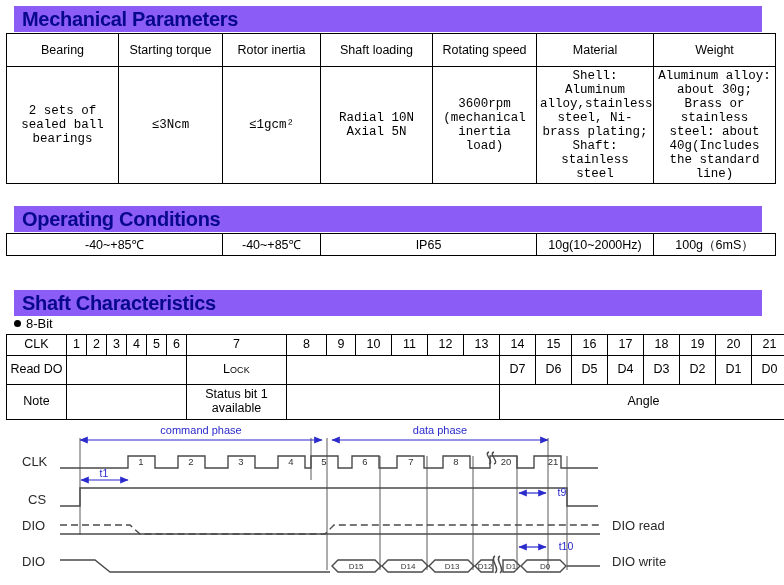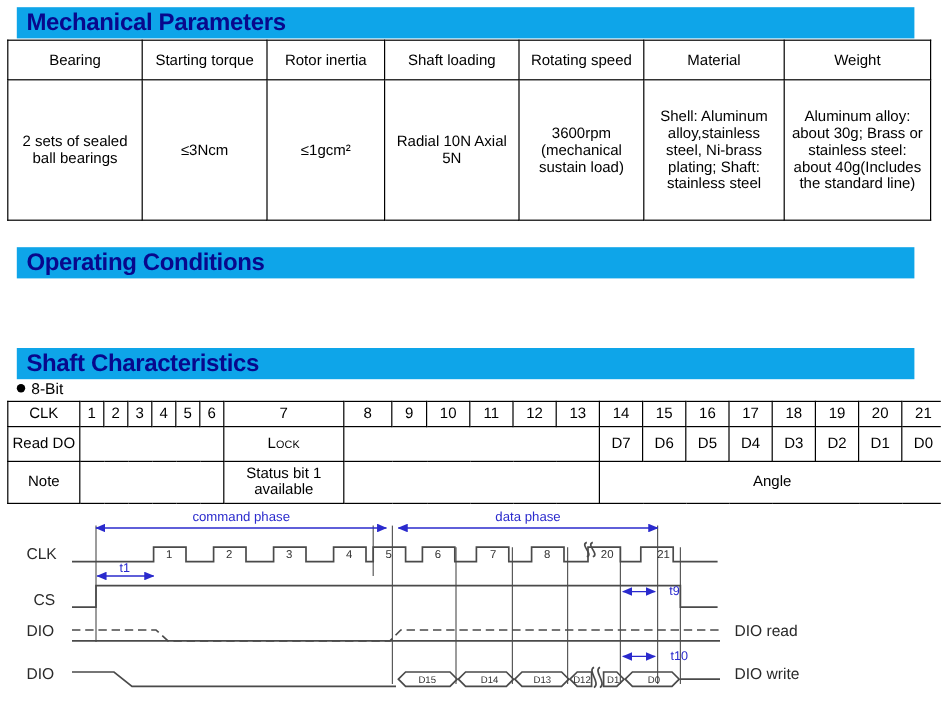--- a/index.html
+++ b/index.html
@@ -12,21 +12,21 @@
     height: 585px;
     position: relative;
     font-family: "Liberation Sans", sans-serif;
     color: #000000;
     overflow: hidden;
   }
 
   
   .section-bar {
     position: absolute;
-    background: #0ea5e9;
+    background: #8b5cf6;
     left: 14px;
     width: 748px;
     height: 26px;
     display: flex;
     align-items: center;
   }
   .section-bar .bar-text {
     font-size: 20px;
     font-weight: bold;
     color: #08088c;
@@ -48,21 +48,21 @@
     text-align: center;
     vertical-align: middle;
     padding: 2px 3px;
     line-height: 1.12;
     font-size: 12.5px;
   }
 
   
   #mech-table { left: 6px; top: 33px; width: 769px; }
   #mech-table td.hdr { height: 28px; }
-  #mech-table td.val { height: 112px; }
+  #mech-table td.val { height: 112px; font-family: Liberation Mono, monospace; }
 
   
   #oper-table { left: 6px; top: 233px; width: 769px; }
   #oper-table td.hdr { height: 28px; }
   #oper-table td.val { height: 17px; }
 
   
   table.timing {
     position: absolute;
     left: 6px;
@@ -170,40 +170,47 @@
     <td class="hdr">Shaft loading</td>
     <td class="hdr">Rotating speed</td>
     <td class="hdr">Material</td>
     <td class="hdr">Weight</td>
   </tr>
   <tr>
     <td class="val">2 sets of sealed ball bearings</td>
     <td class="val">≤3Ncm</td>
     <td class="val">≤1gcm²</td>
     <td class="val">Radial 10N Axial 5N</td>
-    <td class="val">3600rpm (mechanical sustain load)</td>
+    <td class="val">3600rpm (mechanical inertia load)</td>
     <td class="val">Shell: Aluminum alloy,stainless steel, Ni-brass plating; Shaft: stainless steel</td>
     <td class="val">Aluminum alloy: about 30g; Brass or stainless steel: about 40g(Includes the standard line)</td>
   </tr>
 </tbody>
   </table>
 
 <div class="section-bar" id="bar-operating" style="left:14px; top:206px;">
   <span class="bar-text">Operating Conditions</span>
 </div>
 
 <table class="dt" id="oper-table">
   <colgroup>
     <col style="width:216px">
       <col style="width:98px">
       <col style="width:216px">
     <col style="width:117px">
       <col style="width:122px">
   </colgroup>
   <tbody>
+  <tr>
+    <td class="val">-40~+85℃</td>
+    <td class="val">-40~+85℃</td>
+    <td class="val">IP65</td>
+    <td class="val">10g(10~2000Hz)</td>
+    <td class="val">100g（6mS）</td>
+  </tr>
 </tbody>
   </table>
 
 <div class="section-bar" id="bar-timing" style="left:14px; top:290px;">
   <span class="bar-text">Shaft Characteristics</span>
 </div>
 
 <div id="bullet-8bit">
   <span class="dot"></span><span class="btxt">8-Bit</span>
 </div>

